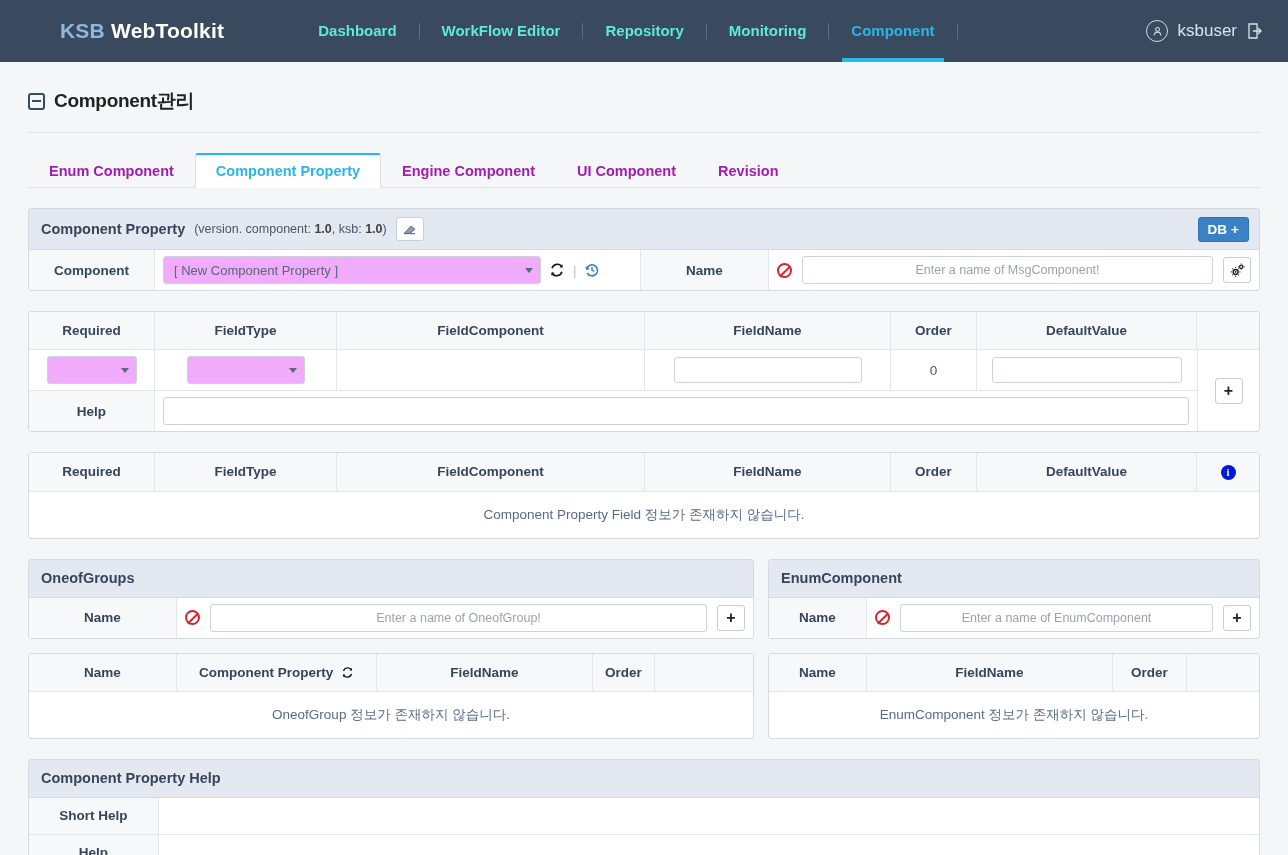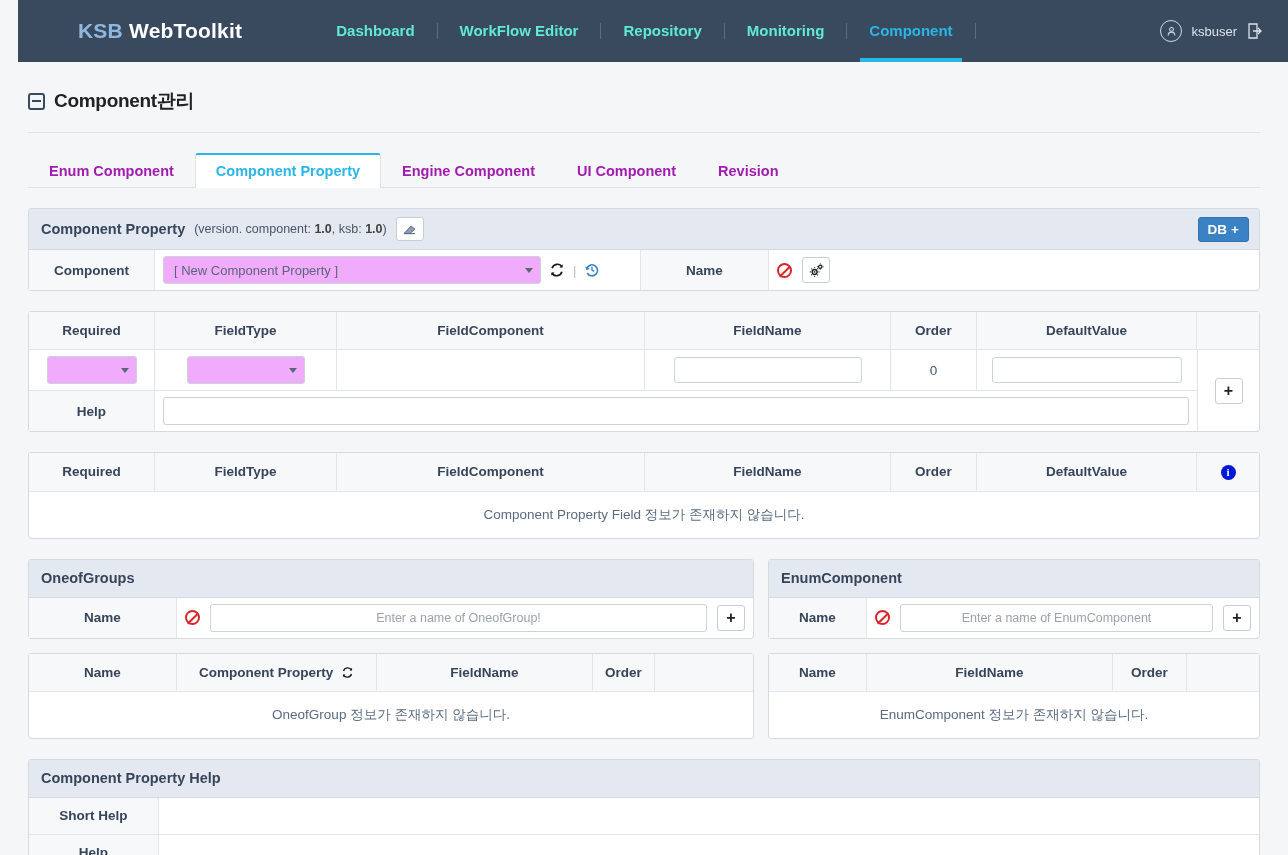--- a/index.html
+++ b/index.html
@@ -13,21 +13,20 @@
   }
 
   
   .navbar {
     height: 62px;
     background: #3a4a5e;
     display: flex;
     align-items: center;
     padding: 0 24px 0 0;
     position: relative;
-    margin-left: 18px;
   }
   .brand {
     font-size: 21px;
     font-weight: bold;
     color: #ffffff;
     letter-spacing: .2px;
     margin-left: 60px;
     white-space: nowrap;
   }
   .brand .ksb { color: #8fb8e0; }
@@ -61,21 +60,21 @@
     height: 16px;
     background: #5c6c80;
   }
   .nav-right {
     position: absolute;
     right: 24px;
     display: flex;
     align-items: center;
     gap: 9px;
     color: #dbe2ea;
-    font-size: 13px;
+    font-size: 17px;
   }
   .user-circle {
     width: 22px; height: 22px;
     border: 1.6px solid #cfd8e2;
     border-radius: 50%;
     display: flex; align-items: center; justify-content: center;
   }
   .logout-ico { display: flex; align-items: center; cursor: pointer; }
 
   
@@ -409,20 +408,21 @@
           <svg width="16" height="16" viewBox="0 0 16 16">
               <path d="M2.6 7.4A5.5 5.5 0 1 1 3.2 11" fill="none" stroke="#3b82c4" stroke-width="1.6"></path>
               <path d="M1.2 4.2l1.1 3.9 3.8-1.2z" fill="#3b82c4"></path>
               <path d="M8 4.8V8l2.2 1.4" fill="none" stroke="#3b82c4" stroke-width="1.4"></path>
             </svg>
         </span>
       </div>
       <div class="cell label" style="width:128px">Name</div>
       <div class="cell" style="flex:1; gap:10px;">
         <span class="ban-ico"></span>
+        <input class="txt-input" style="height: 28px;" placeholder="Enter a name of MsgComponent!">
         <span class="icon-btn" style="flex:0 0 auto;height:26px">
           <svg width="15" height="15" viewBox="0 0 16 16">
               <circle cx="6" cy="9.5" r="2.6" fill="none" stroke="#1a1a1a" stroke-width="1.5"></circle>
               <circle cx="6" cy="9.5" r="0.9" fill="#1a1a1a"></circle>
               <path d="M6 5.4v-1M6 14.6v-1M1.9 9.5h-1M11.1 9.5h-1M3.1 6.6l-.7-.7M9.6 13.1l-.7-.7M3.1 12.4l-.7.7M9.6 5.9l-.7.7" stroke="#1a1a1a" stroke-width="1.3"></path>
               <circle cx="12" cy="4" r="1.8" fill="none" stroke="#1a1a1a" stroke-width="1.3"></circle>
               <path d="M12 1.4v-.9M12 7.5v-.9M9.4 4h-.9M15.5 4h-.9" stroke="#1a1a1a" stroke-width="1.1"></path>
             </svg>
         </span>
       </div>

